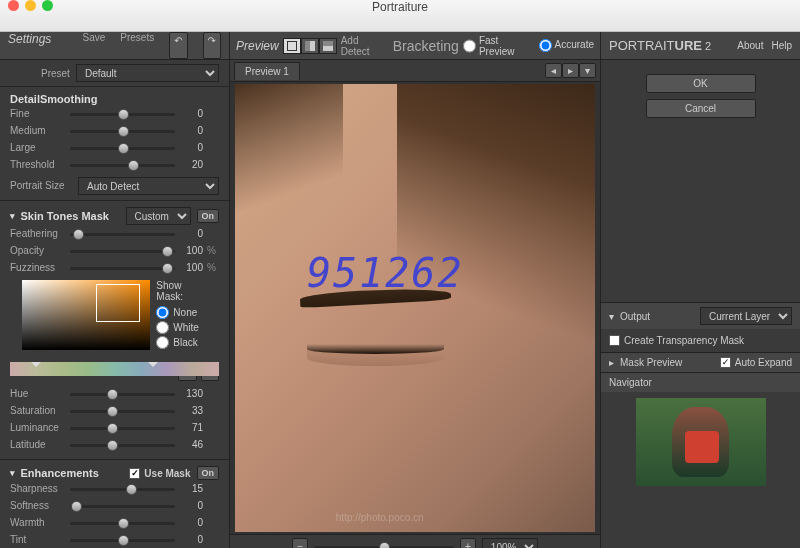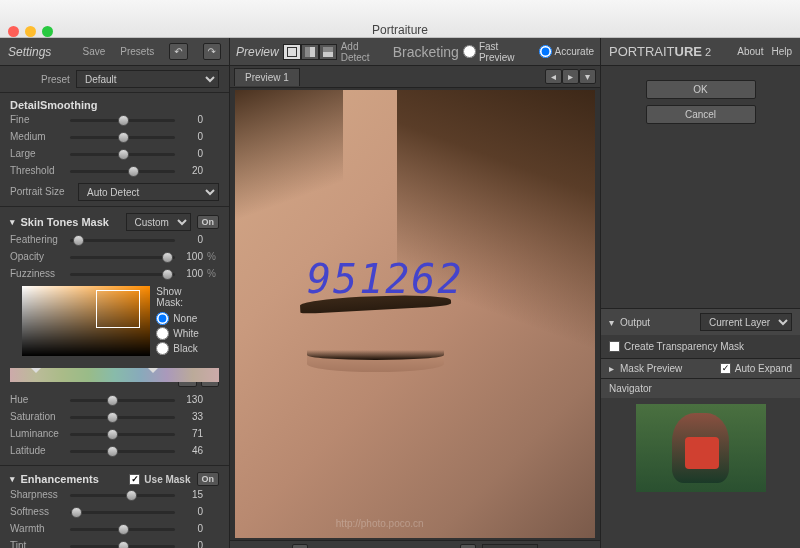--- a/index.html
+++ b/index.html
@@ -1,26 +1,26 @@
 <!DOCTYPE html>
 <html><head>
 <meta charset="utf-8">
 <style>
 * { margin: 0; padding: 0; box-sizing: border-box; font-family: Arial, Helvetica, sans-serif; }
 body { background: #3a3a3a; width: 800px; height: 548px; overflow: hidden; font-size: 11px; color: #aaa; }
-.titlebar { height: 38px; background: linear-gradient(#f6f6f6,#e5e5e5); border-bottom: 1px solid #c0c0c0; display: flex; align-items: flex-end; position: relative; }
+.titlebar { height: 32px; background: linear-gradient(#f6f6f6,#e5e5e5); border-bottom: 1px solid #c0c0c0; display: flex; align-items: flex-start; position: relative; }
 .traffic { display: flex; gap: 6px; margin-left: 8px; }
 .tl { width: 11px; height: 11px; border-radius: 50%; }
 .tl.r { background: #ff5f57; } .tl.y { background: #ffbd2e; } .tl.g { background: #28c940; }
 .titlebar .title { position: absolute; left: 0; right: 0; text-align: center; color: #444; font-size: 12px; }
 .app { display: flex; height: 526px; background: #2f2f2f; }
 .left { width: 230px; background: #3a3a3a; border-right: 1px solid #222; }
 .center { flex: 1; background: #323232; display: flex; flex-direction: column; }
 .right { width: 200px; background: #3a3a3a; border-left: 1px solid #222; }
-.hdr { height: 28px; background: #454545; border-bottom: 1px solid #222; display: flex; align-items: center; padding: 0 8px; gap: 15px; }
+.hdr { height: 28px; background: #454545; border-bottom: 1px solid #222; display: flex; padding: 0 8px; gap: 15px; }
 .hdr .lab { font-size: 12px; font-style: italic; color: #ccc; }
 .btn { background: #555; border: 1px solid #222; color: #ccc; padding: 2px 8px; font-size: 10px; border-radius: 2px; cursor: pointer; }
 .btn.sm { padding: 2px 4px; }
 .sel { background: #3a3a3a; border: 1px solid #222; color: #ccc; padding: 2px 4px; font-size: 10px; height: 18px; }
 .section { padding: 6px 10px; border-bottom: 1px solid #252525; }
 .section-h { font-weight: bold; color: #ddd; font-size: 11px; display: flex; align-items: center; gap: 6px; }
 .section-h .chev { font-size: 9px; }
 .row { display: flex; align-items: center; height: 17px; gap: 4px; }
 .row .lbl { width: 56px; font-size: 10px; color: #aaa; }
 .row .val { width: 24px; text-align: right; font-size: 10px; color: #ccc; }
@@ -37,21 +37,21 @@
 .mask-opts label { display: flex; align-items: center; gap: 4px; height: 15px; }
 .hue-strip { height: 14px; background: linear-gradient(to right,#caa,#bb9,#ab8,#9b8,#8ba,#8ab,#a9b,#ba9,#caa); margin: 2px 0 6px; position: relative; }
 .hue-strip::before,.hue-strip::after { content:""; position:absolute; top:0; width:0; height:0; border:5px solid transparent; border-top-color:#ddd; }
 .hue-strip::before{left:10%} .hue-strip::after{left:66%}
 .eyedr { display:flex; gap:4px; justify-content:flex-end; margin-top:-18px; margin-bottom:4px;}
 .cb { display: flex; align-items: center; gap: 4px; font-size: 10px; color: #ccc; }
 .preview-hdr { display: flex; align-items: center; gap: 4px; padding: 0 6px; }
 .view-btns { display: flex; gap: 0; }
 .view-btns .vb { width: 18px; height: 16px; background: #555; border: 1px solid #222; display: flex; align-items: center; justify-content: center; }
 .view-btns .vb.active { background: #ddd; }
-.radio-grp { display: flex; align-items: center; gap: 3px; font-size: 10px; color: #ccc; }
+.radio-grp { display: flex; gap: 3px; font-size: 10px; color: #ccc; }
 .tabs { height: 22px; background: #3a3a3a; border-bottom: 1px solid #222; display: flex; align-items: center; padding: 0 4px; gap:4px;}
 .tab { background: #484848; padding: 3px 10px; font-size: 10px; color: #ccc; border: 1px solid #222; border-bottom:none; }
 .nav-arr { display:flex; gap:0; margin-left:auto; }
 .nav-arr .btn{ padding:1px 5px;}
 .canvas { flex: 1; background: #323232; display: flex; align-items: center; justify-content: center; position: relative; overflow:hidden; }
 .photo { width: 360px; height: 448px; background: linear-gradient(135deg,#d4a988 0%,#c99a7e 30%,#b88970 55%,#9d7560 80%,#7a5a4a 100%); position: relative; overflow:hidden; }
 .hair { position:absolute; top:0; right:0; width:55%; height:100%; background: linear-gradient(200deg,#3d2818 0%,#5a3d28 20%,transparent 50%); }
 .hair2 { position:absolute; top:0; left:0; width:30%; height:40%; background: linear-gradient(160deg,#4a3220 0%,transparent 60%); }
 .brow { position:absolute; top:46%; left:18%; width:42%; height:14px; background: linear-gradient(#3a2818,#2a1c10); border-radius:40% 60% 20% 10%; transform:rotate(-3deg);}
 .eye { position:absolute; top:58%; left:20%; width:38%; height:20px; }

